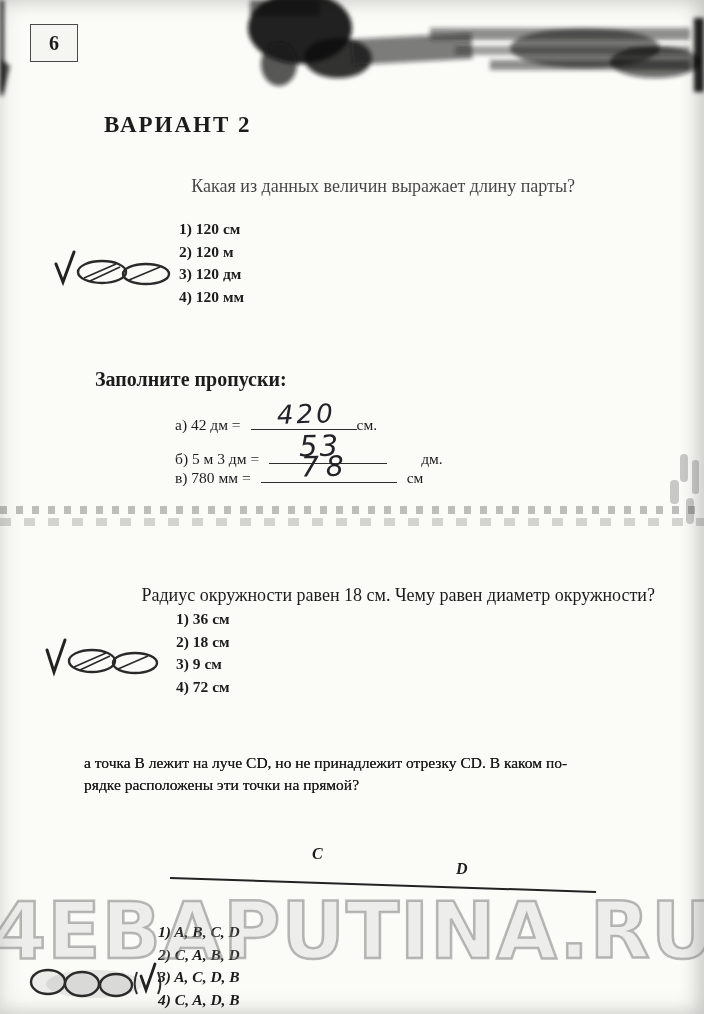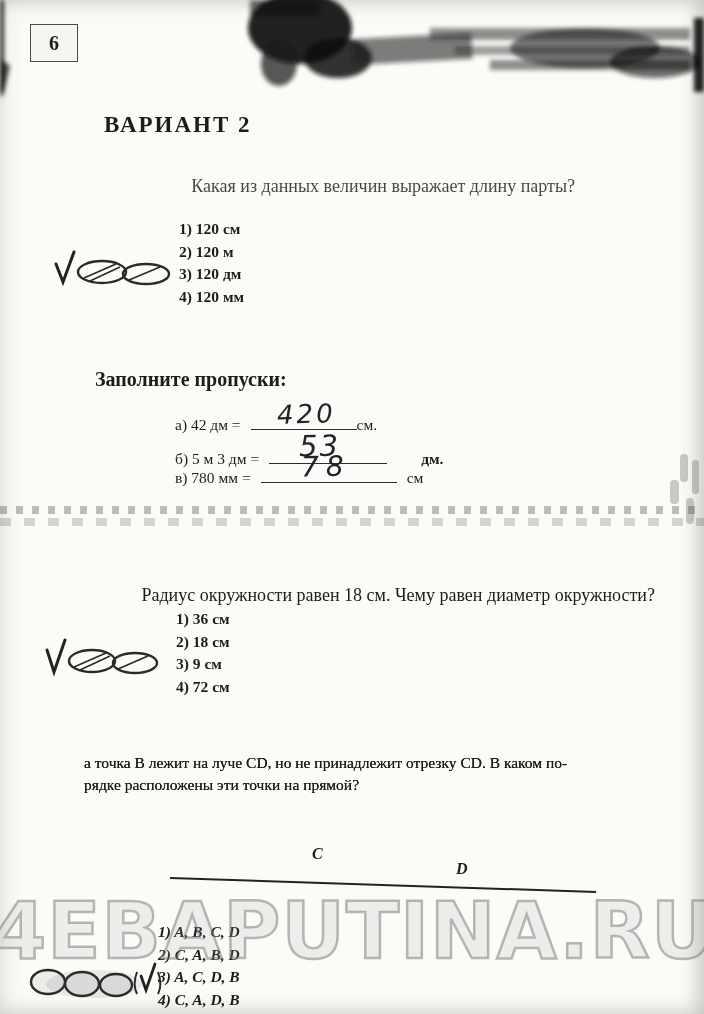--- a/index.html
+++ b/index.html
@@ -19,21 +19,21 @@
   .fill-row{font-size:15.5px;}
   .row-a{left:175px;top:414px;}
   .row-b{left:175px;top:448px;}
   .row-c{left:175px;top:467px;}
   .blank{display:inline-block;border-bottom:1.6px solid #2e2e2e;height:15px;position:relative;
          vertical-align:baseline;margin-left:10px;}
   .blank-a{width:106px;}
   .blank-b{width:118px;}
   .blank-c{width:136px;}
   .unit-a{}
-  .unit-b{margin-left:34px;font-weight:bold;}
+  .unit-b{margin-left:34px;}
   .unit-c{margin-left:10px;}
   .hand{position:absolute;font-family:"DejaVu Sans",sans-serif;font-style:italic;color:#23232a;}
   .hand-a{left:26px;bottom:0;font-size:26px;transform:rotate(-2deg);letter-spacing:3px;}
   .hand-b{left:30px;bottom:0;font-size:29px;transform:rotate(-1deg);letter-spacing:2px;}
   .hand-c{left:40px;bottom:-1px;font-size:28px;transform:rotate(-1deg);letter-spacing:7px;}
   .q3-text{left:95px;top:565px;width:560px;margin-top:20px;}
   .q3-opts{left:176px;top:608px;}
   .q4-text{left:84px;top:752px;width:562px;font-size:15.5px;line-height:21.5px;
            text-shadow:0 0 .5px currentColor;}
   .pt-label{font-style:italic;font-size:16px;font-weight:bold;}

